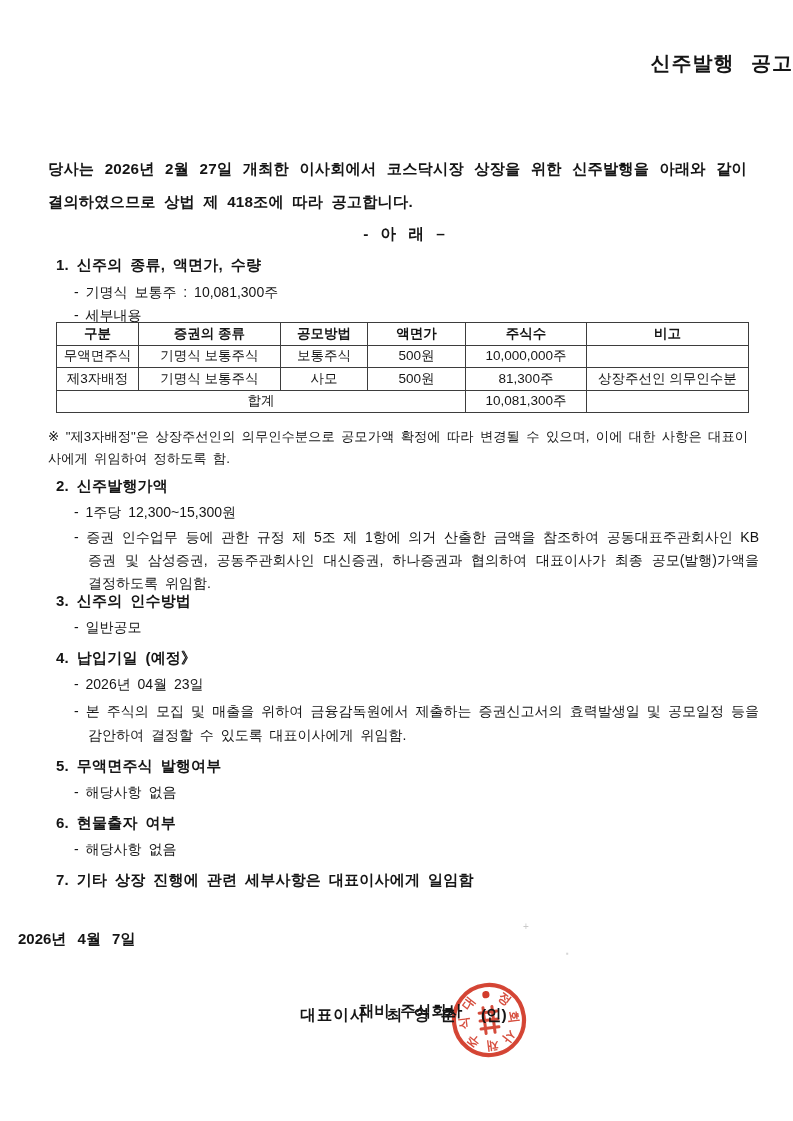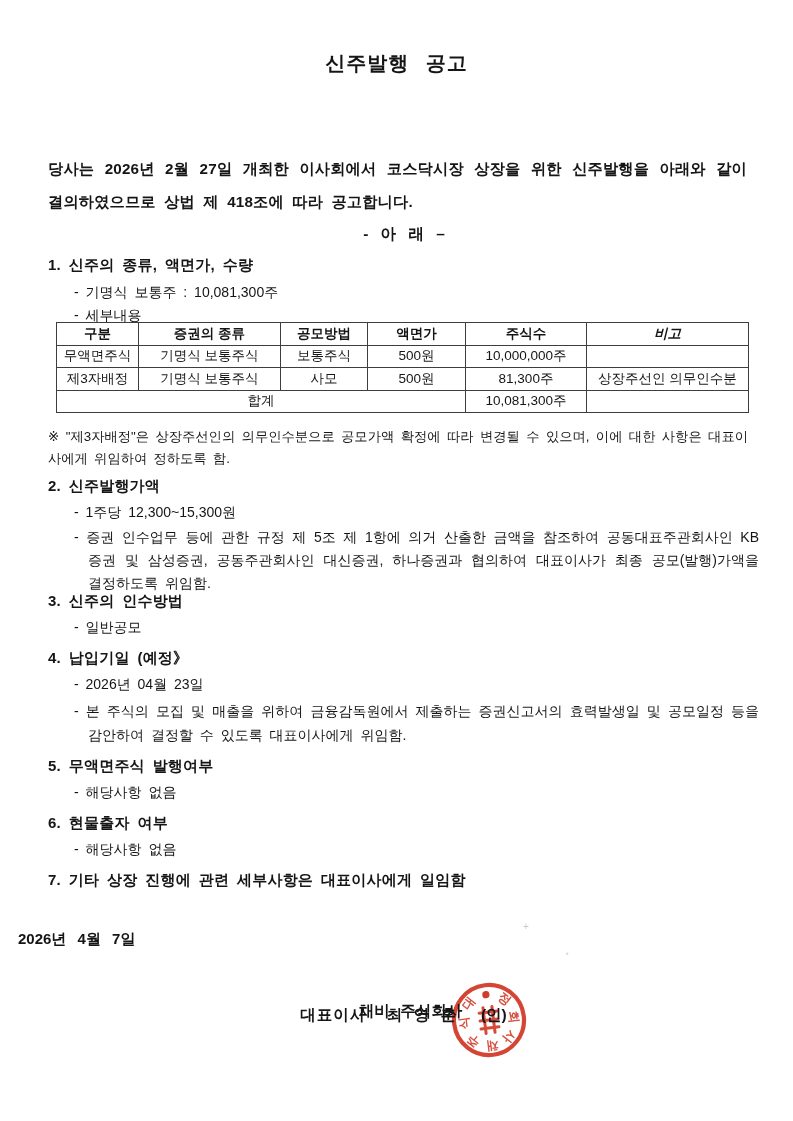--- a/index.html
+++ b/index.html
@@ -2,45 +2,45 @@
 <html><head>
 <meta charset="utf-8">
 <style>
   html,body{margin:0;padding:0;background:#ffffff;}
   .page{
     position:relative;width:793px;height:1121px;margin:0 auto;background:#ffffff;
     font-family:"Liberation Sans","DejaVu Sans",sans-serif;color:#151515;overflow:hidden;
   }
   .abs{position:absolute;}
   .title{
-    top:50px;left:0;width:100%;text-align:center;
+    top:50px;left:0;width:100%;text-align:right;
     font-size:20px;font-weight:700;letter-spacing:1px;word-spacing:10px;
   }
   .intro{
     top:152px;left:48px;width:699px;font-size:15.2px;font-weight:700;
     line-height:33px;text-align:justify;word-spacing:4px;letter-spacing:.2px;
   }
   .divider{
     top:224px;left:8px;width:100%;text-align:center;
     font-size:15.5px;font-weight:700;word-spacing:6px;letter-spacing:1px;
   }
-  .sec{left:48px;font-size:15px;font-weight:700;word-spacing:3.5px;letter-spacing:.2px;white-space:nowrap;}
+  .sec{left:56px;font-size:15px;font-weight:700;word-spacing:3.5px;letter-spacing:.2px;white-space:nowrap;}
   .bullet{
     left:74px;width:671px;font-size:14px;font-weight:500;line-height:23px;
     padding-left:14px;text-indent:-14px;word-spacing:3px;
   }
   .just{text-align:justify;}
   .tablewrap{top:322px;left:56px;}
   table.issuance{border-collapse:collapse;table-layout:fixed;width:692px;background:#fff;}
   table.issuance th,table.issuance td{
     border:1.6px solid #3d3d3d;height:21.5px;padding:0 4px;
     font-size:13.5px;font-weight:500;text-align:center;overflow:hidden;white-space:nowrap;
   }
   table.issuance th{font-weight:600;}
-  th.remark,td.remark-h{text-align:left;font-style:italic;}
+  th.remark,td.remark-h{text-align:left;}
   .note{
     top:426px;left:48px;width:700px;font-size:13.3px;font-weight:500;
     line-height:22px;text-align:justify;word-spacing:2.5px;
   }
   .f-date{top:930px;left:0;width:100%;padding-left:18px;box-sizing:border-box;text-align:left;
     font-size:15px;font-weight:700;word-spacing:7px;}
   .f-company{top:983px;left:0;width:100%;padding-left:28px;box-sizing:border-box;text-align:center;
     font-size:15.5px;font-weight:700;word-spacing:6px;z-index:2;margin-top:18px;}
   .f-ceo{top:1005px;left:0;width:100%;padding-left:14px;box-sizing:border-box;
     display:flex;justify-content:center;align-items:flex-start;gap:24px;

